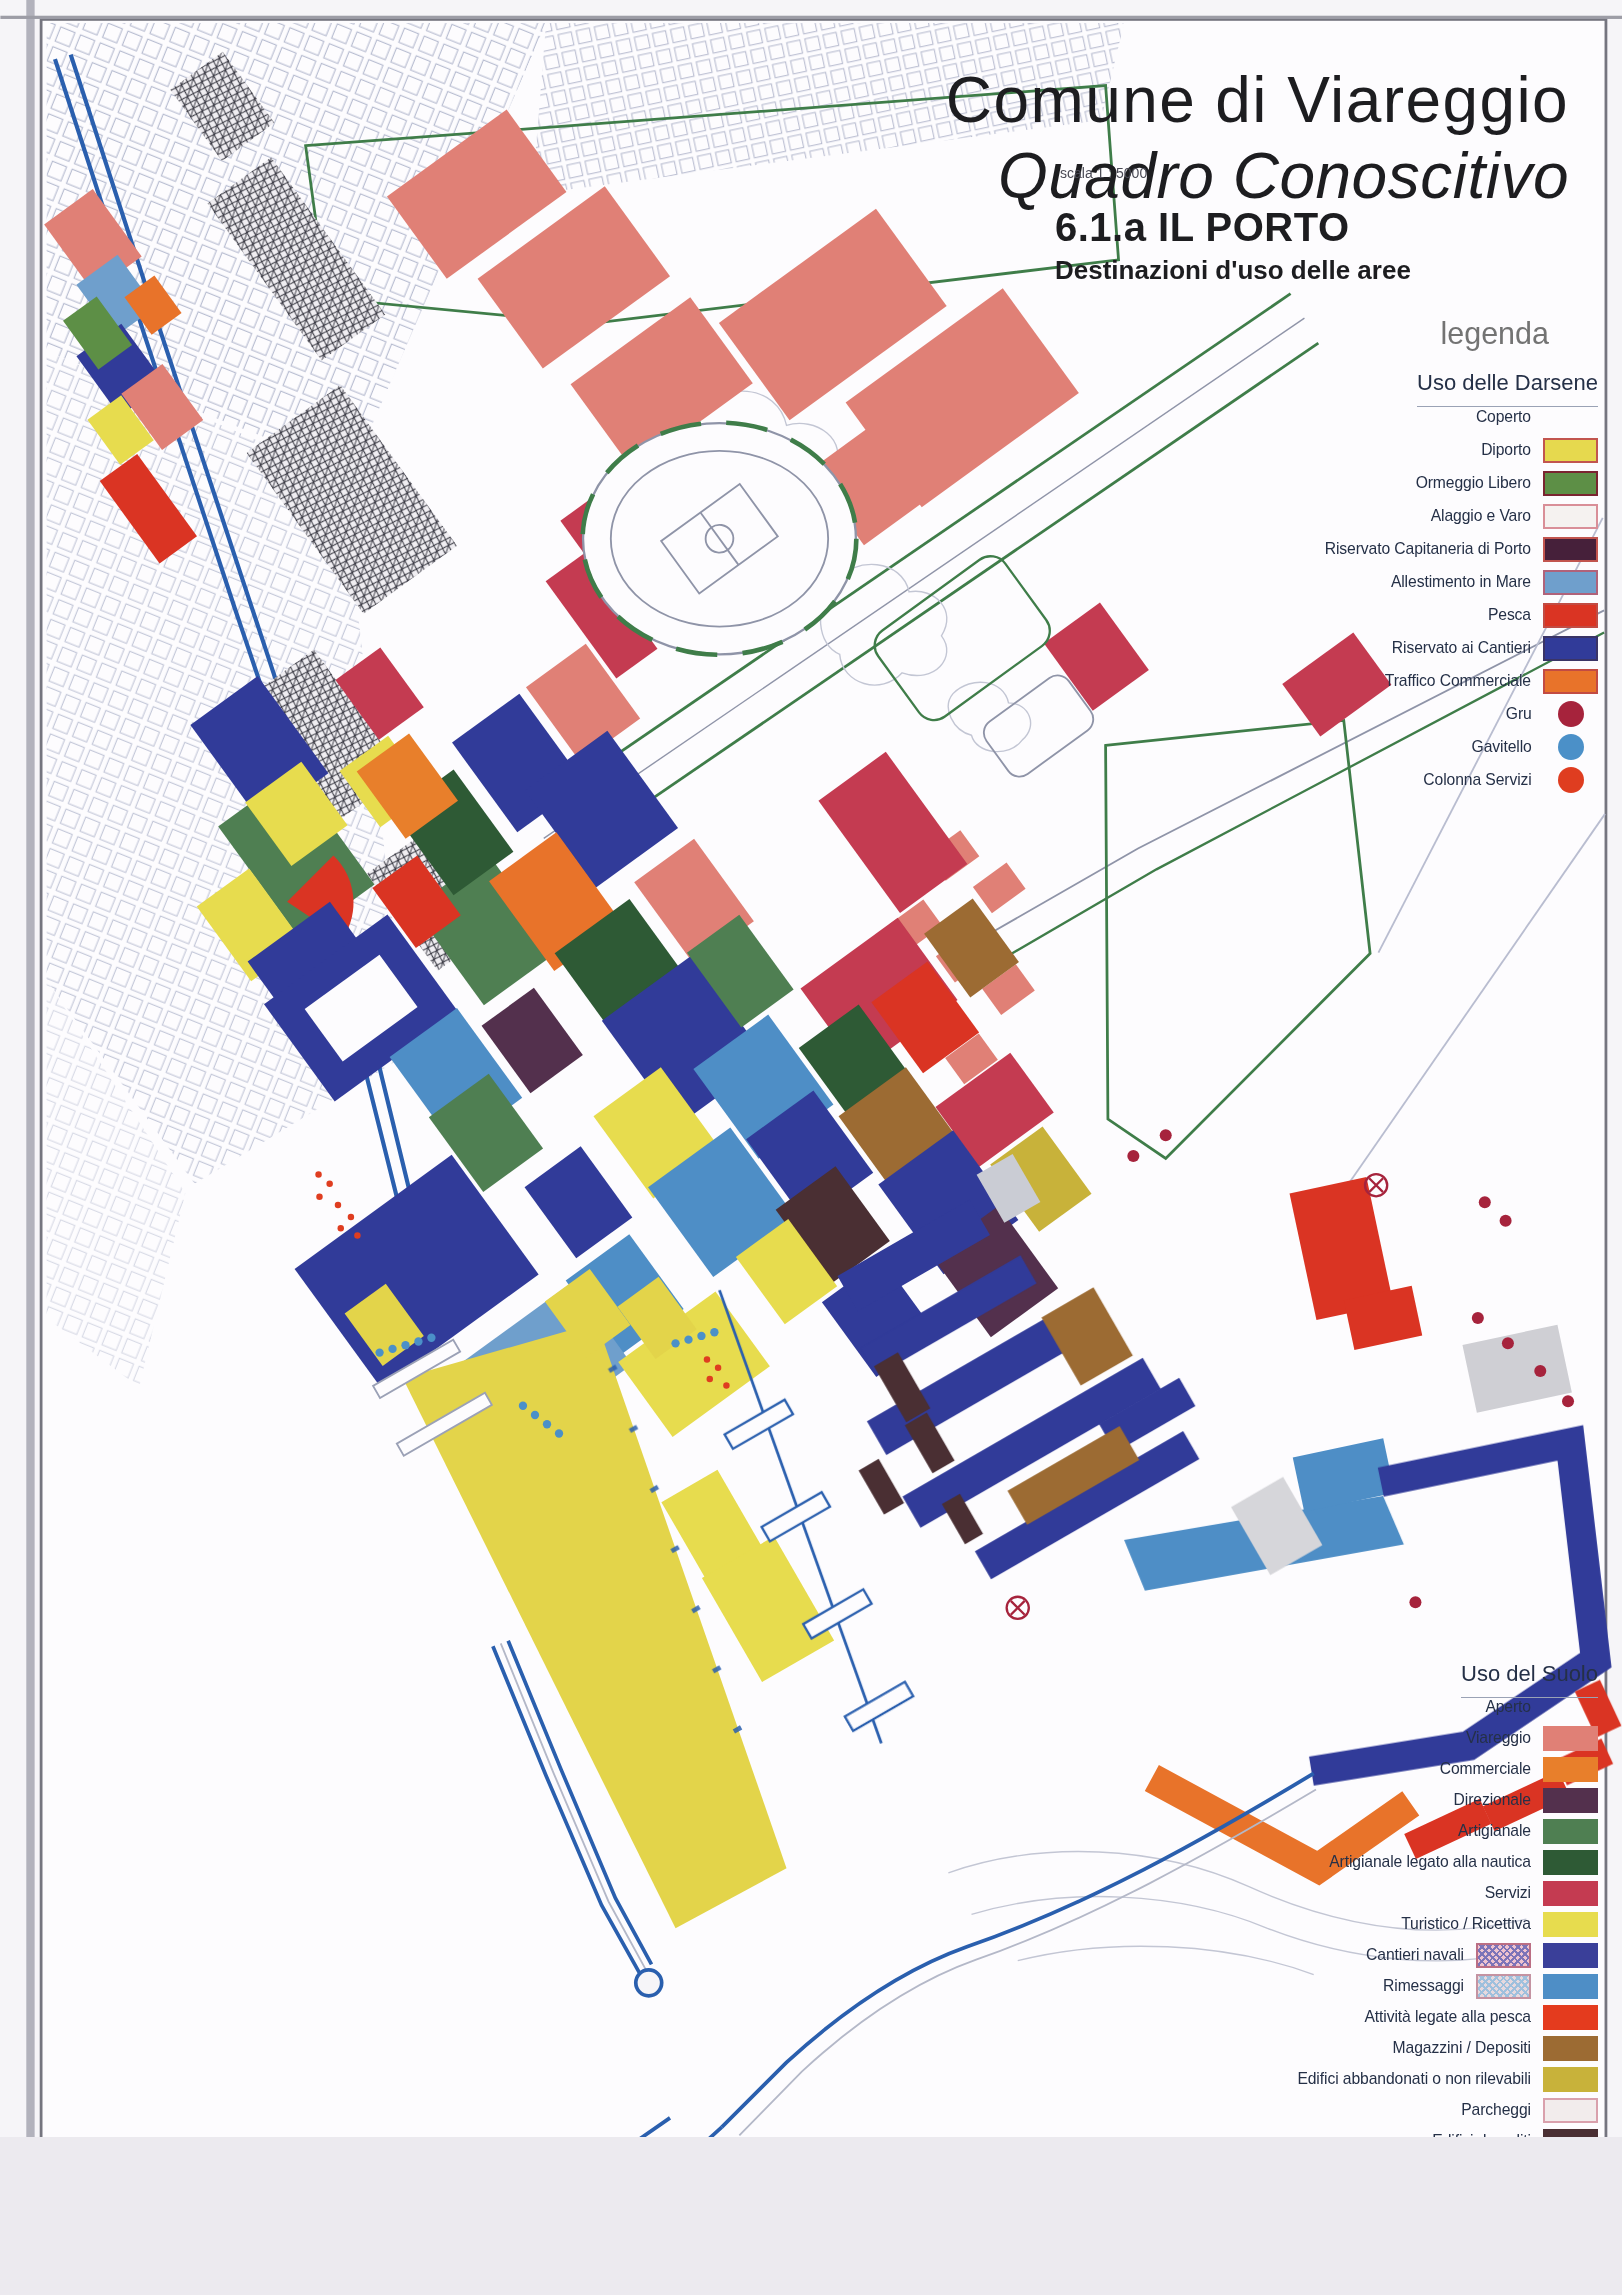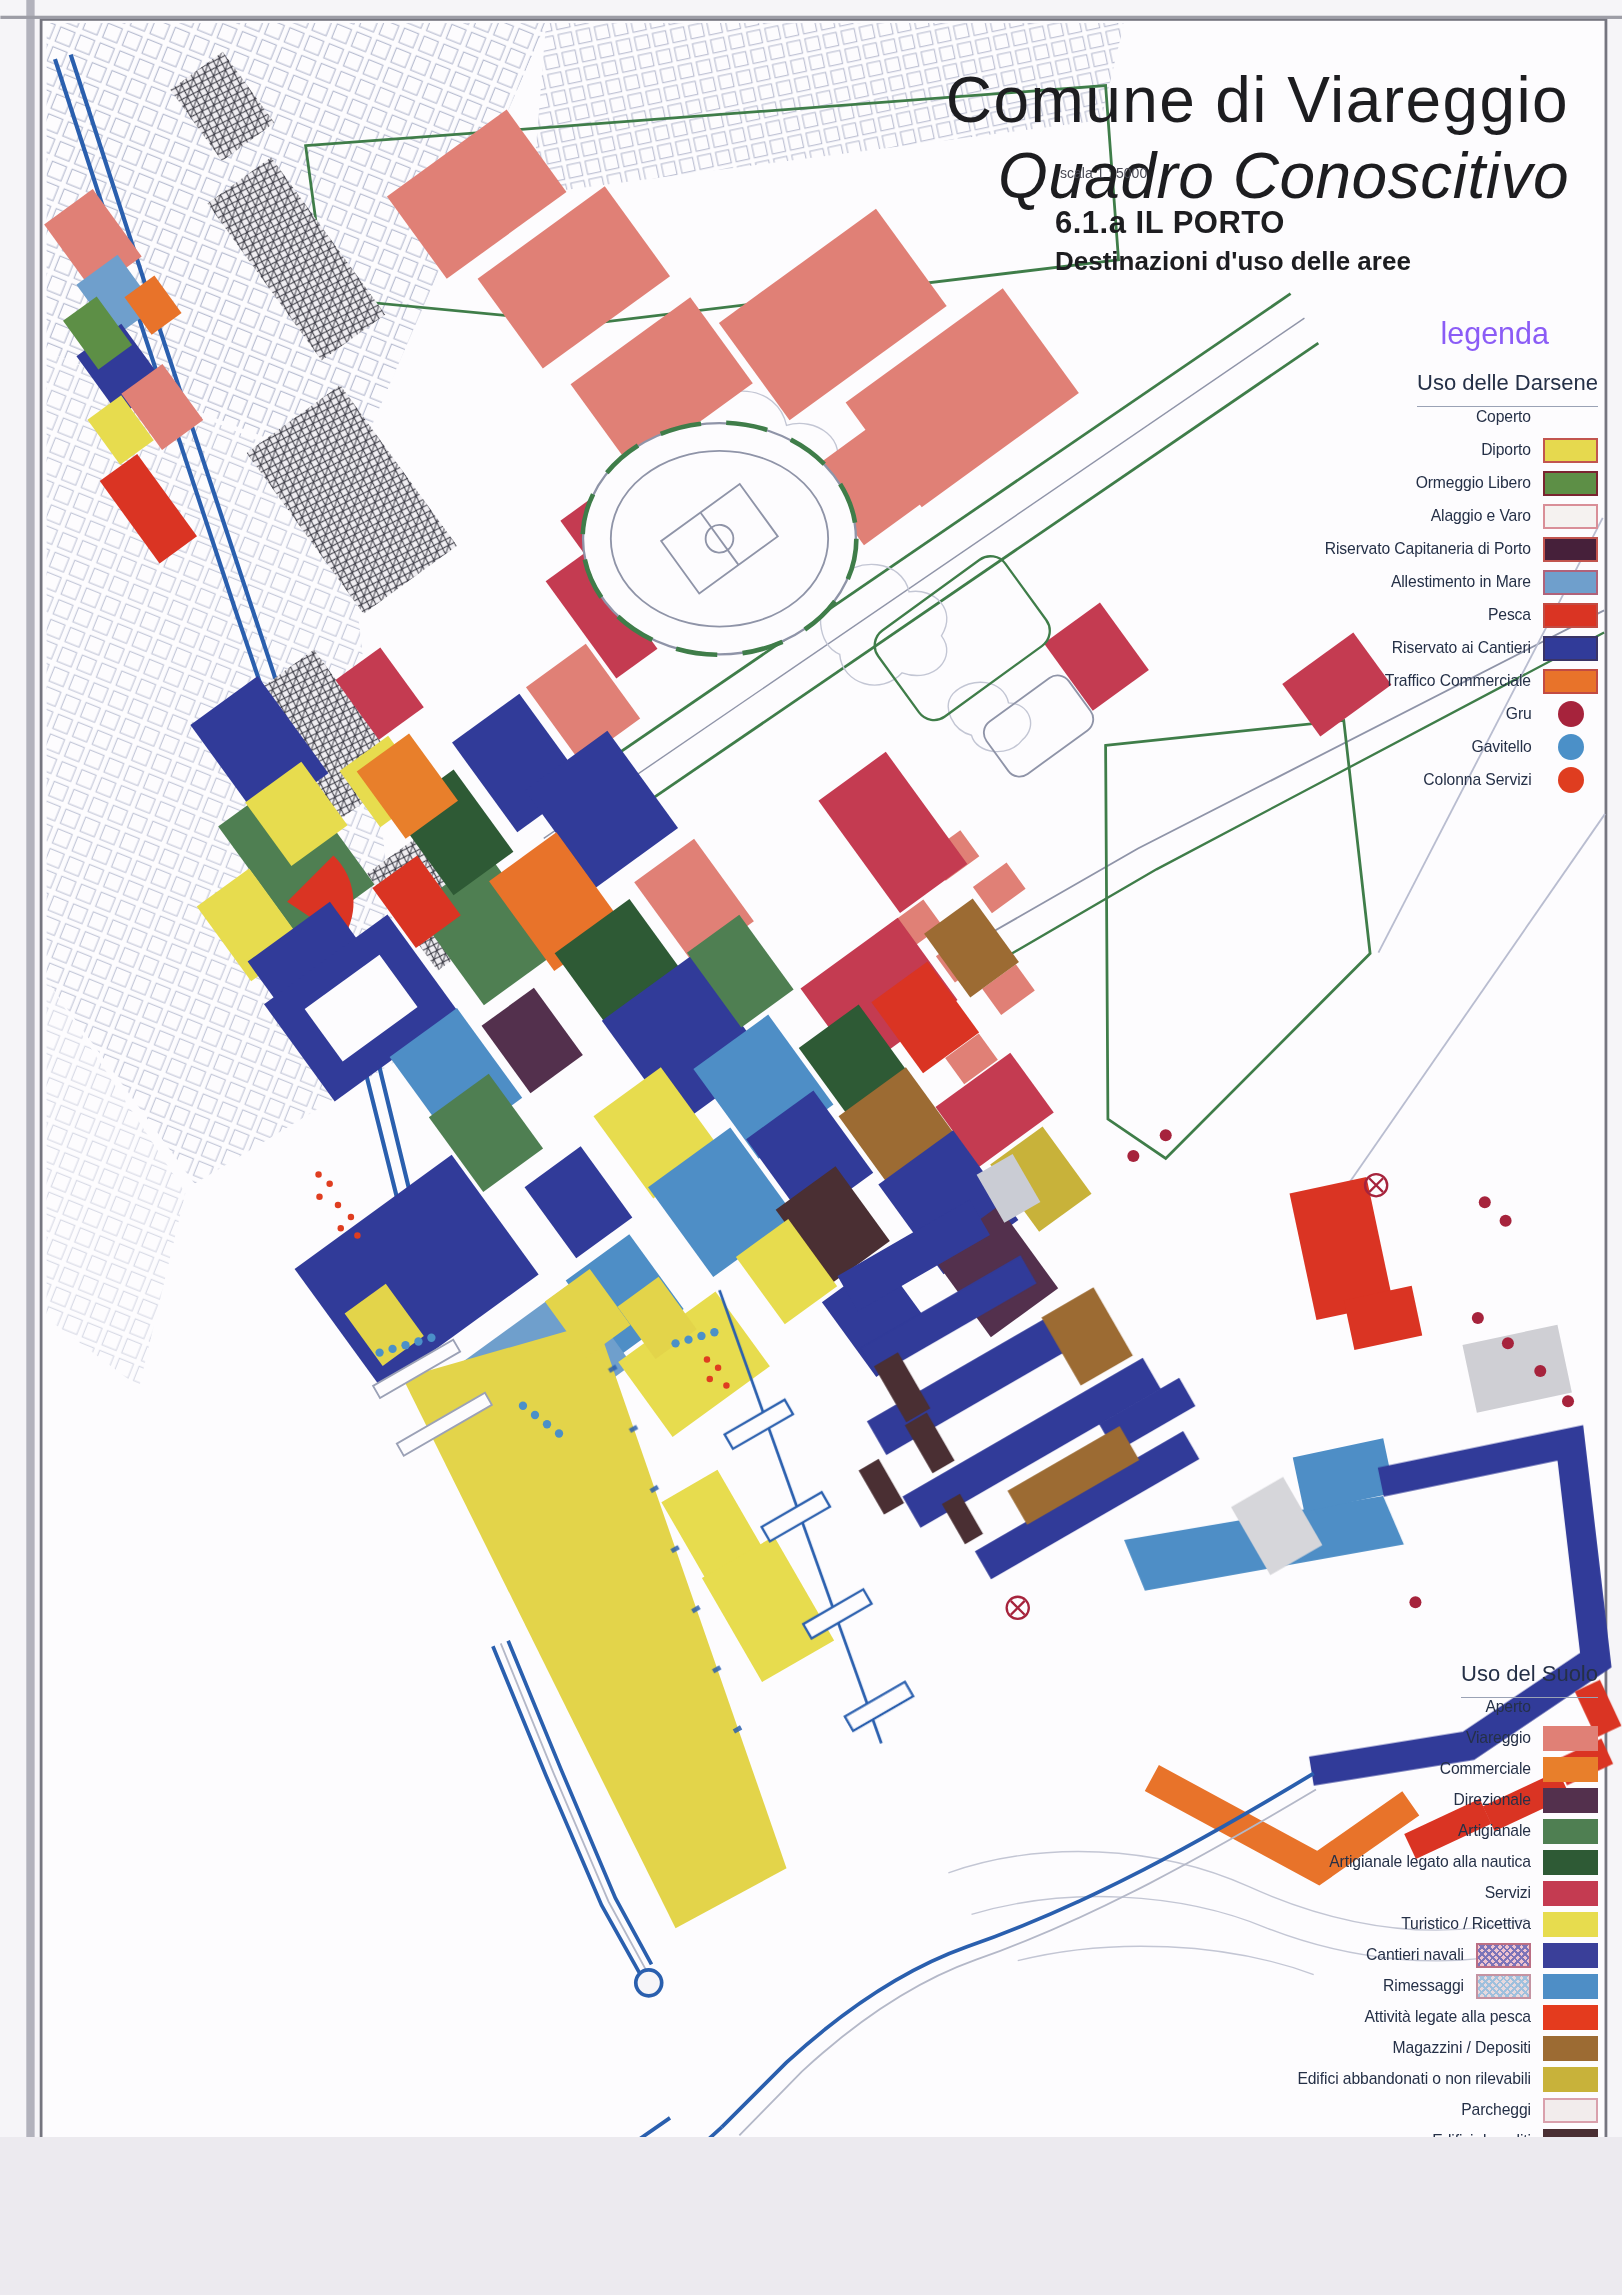--- a/index.html
+++ b/index.html
@@ -6,23 +6,23 @@
   #sheet{position:relative;width:1623px;height:2137px;background:#f6f5f8;overflow:hidden;
          font-family:"Liberation Sans", sans-serif;}
   #mapsvg{position:absolute;left:0;top:0;width:1623px;height:2295px;}
 
   
   #titleblock{position:absolute;top:68px;right:54px;text-align:right;color:var(--c-text_dark);}
   #main-title{font-size:64px;font-weight:400;letter-spacing:1.4px;line-height:1.0;}
   #sub-title{font-size:64px;font-style:italic;font-weight:400;margin-top:6.5px;letter-spacing:0.5px;}
   #scale-label{position:absolute;left:1060px;top:165px;font-size:14px;color:#4a4a55;}
   #codeblock{position:absolute;left:1055px;top:205px;color:var(--c-text_dark);}
-  #map-code{font-size:31px;font-weight:700;letter-spacing:0.5px;}
+  #map-code{font-size:40px;font-weight:700;letter-spacing:0.5px;}
   #map-subtitle{font-size:26px;font-weight:700;margin-top:4.6px;}
-  #legend-word{position:absolute;top:316px;right:74px;font-size:30.5px;color:#8b5cf6;}
+  #legend-word{position:absolute;top:316px;right:74px;font-size:30.5px;color:#737373;}
 
   
   .legend{position:absolute;right:25px;width:694px;}
   #legend-darsene{top:370px;}
   #legend-suolo{top:1661px;}
   .ltitle{font-size:22px;color:var(--c-text_label);text-align:right;
           margin:0 0 4.6px 0;}
   .ltitle span{border-bottom:1.9px solid #9aa2b5;padding-bottom:11px;}
   .lrow{display:flex;align-items:center;justify-content:flex-end;height:33px;}
   #legend-suolo .lrow{height:31px;}

